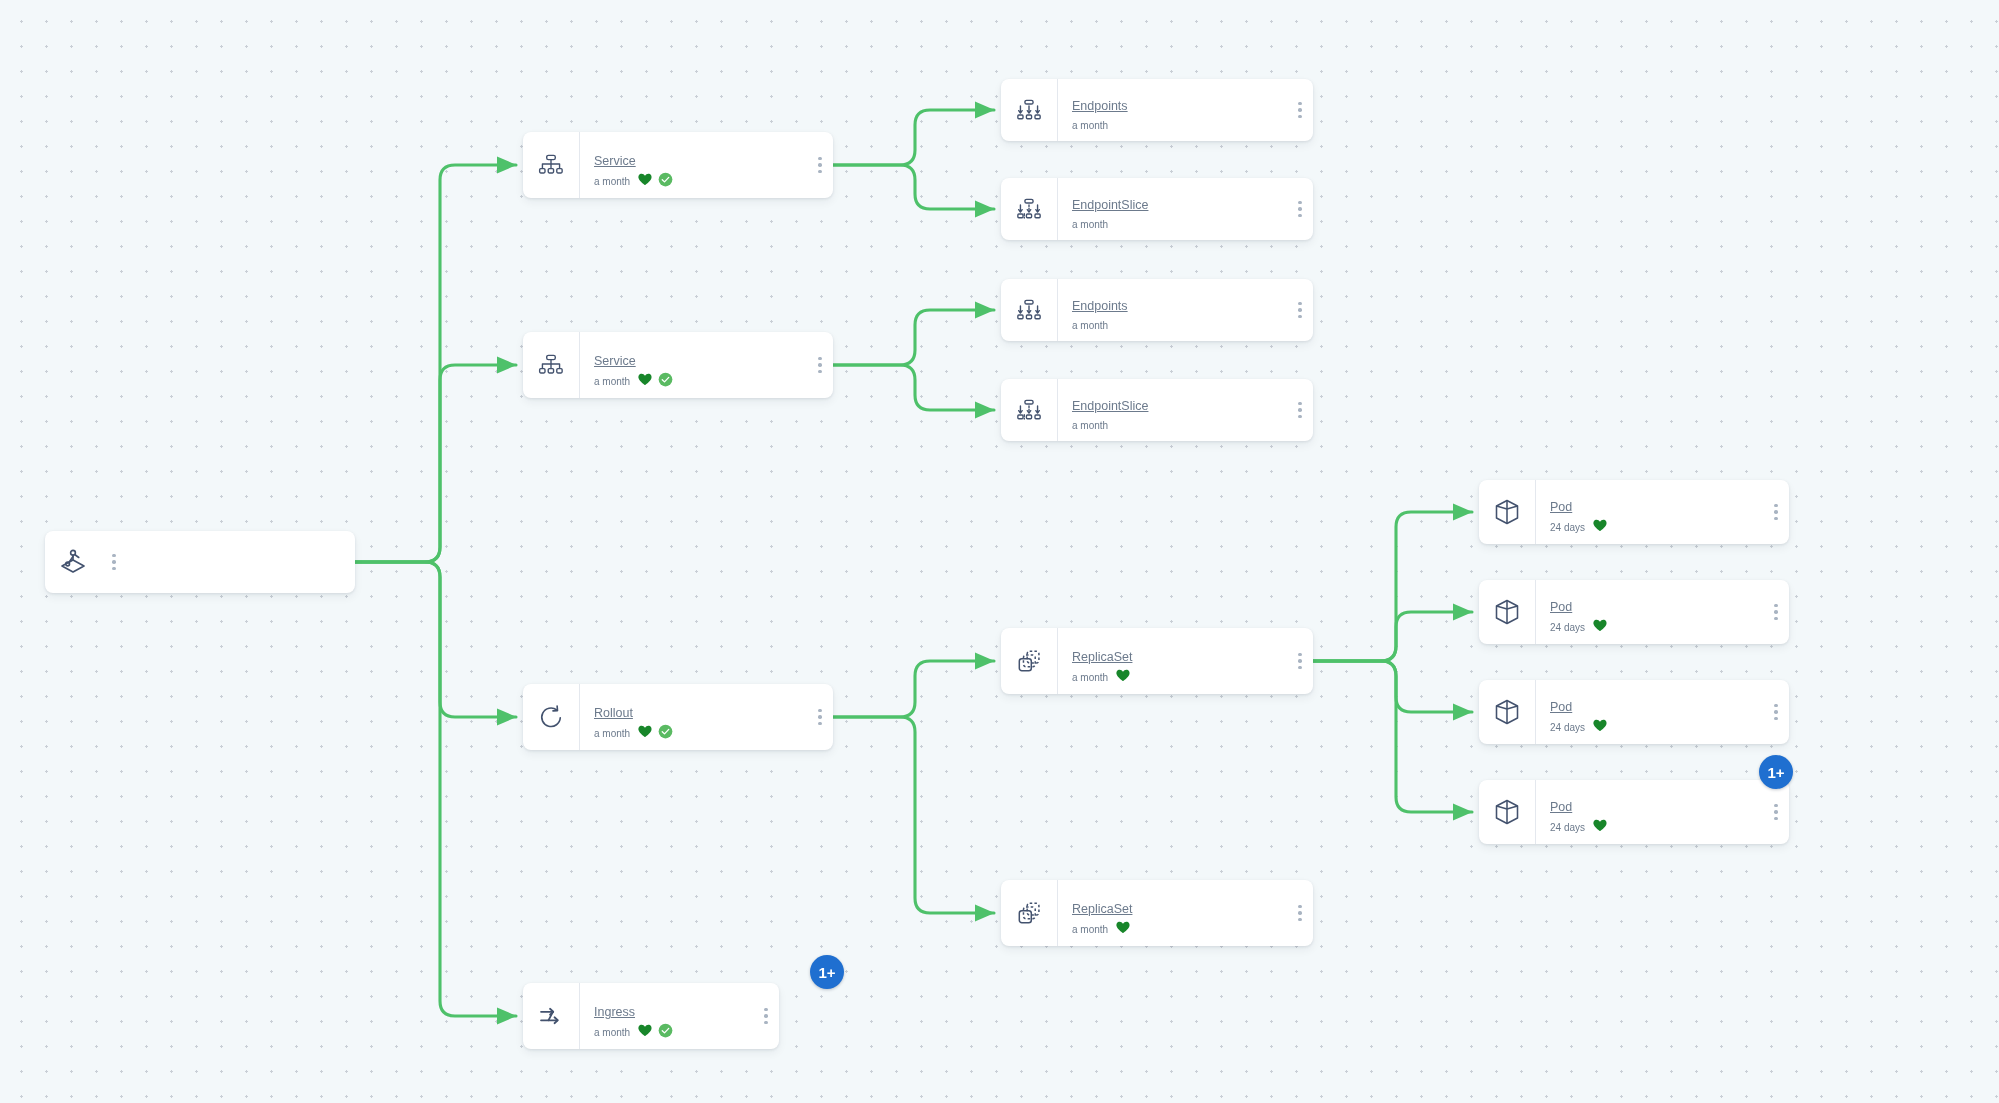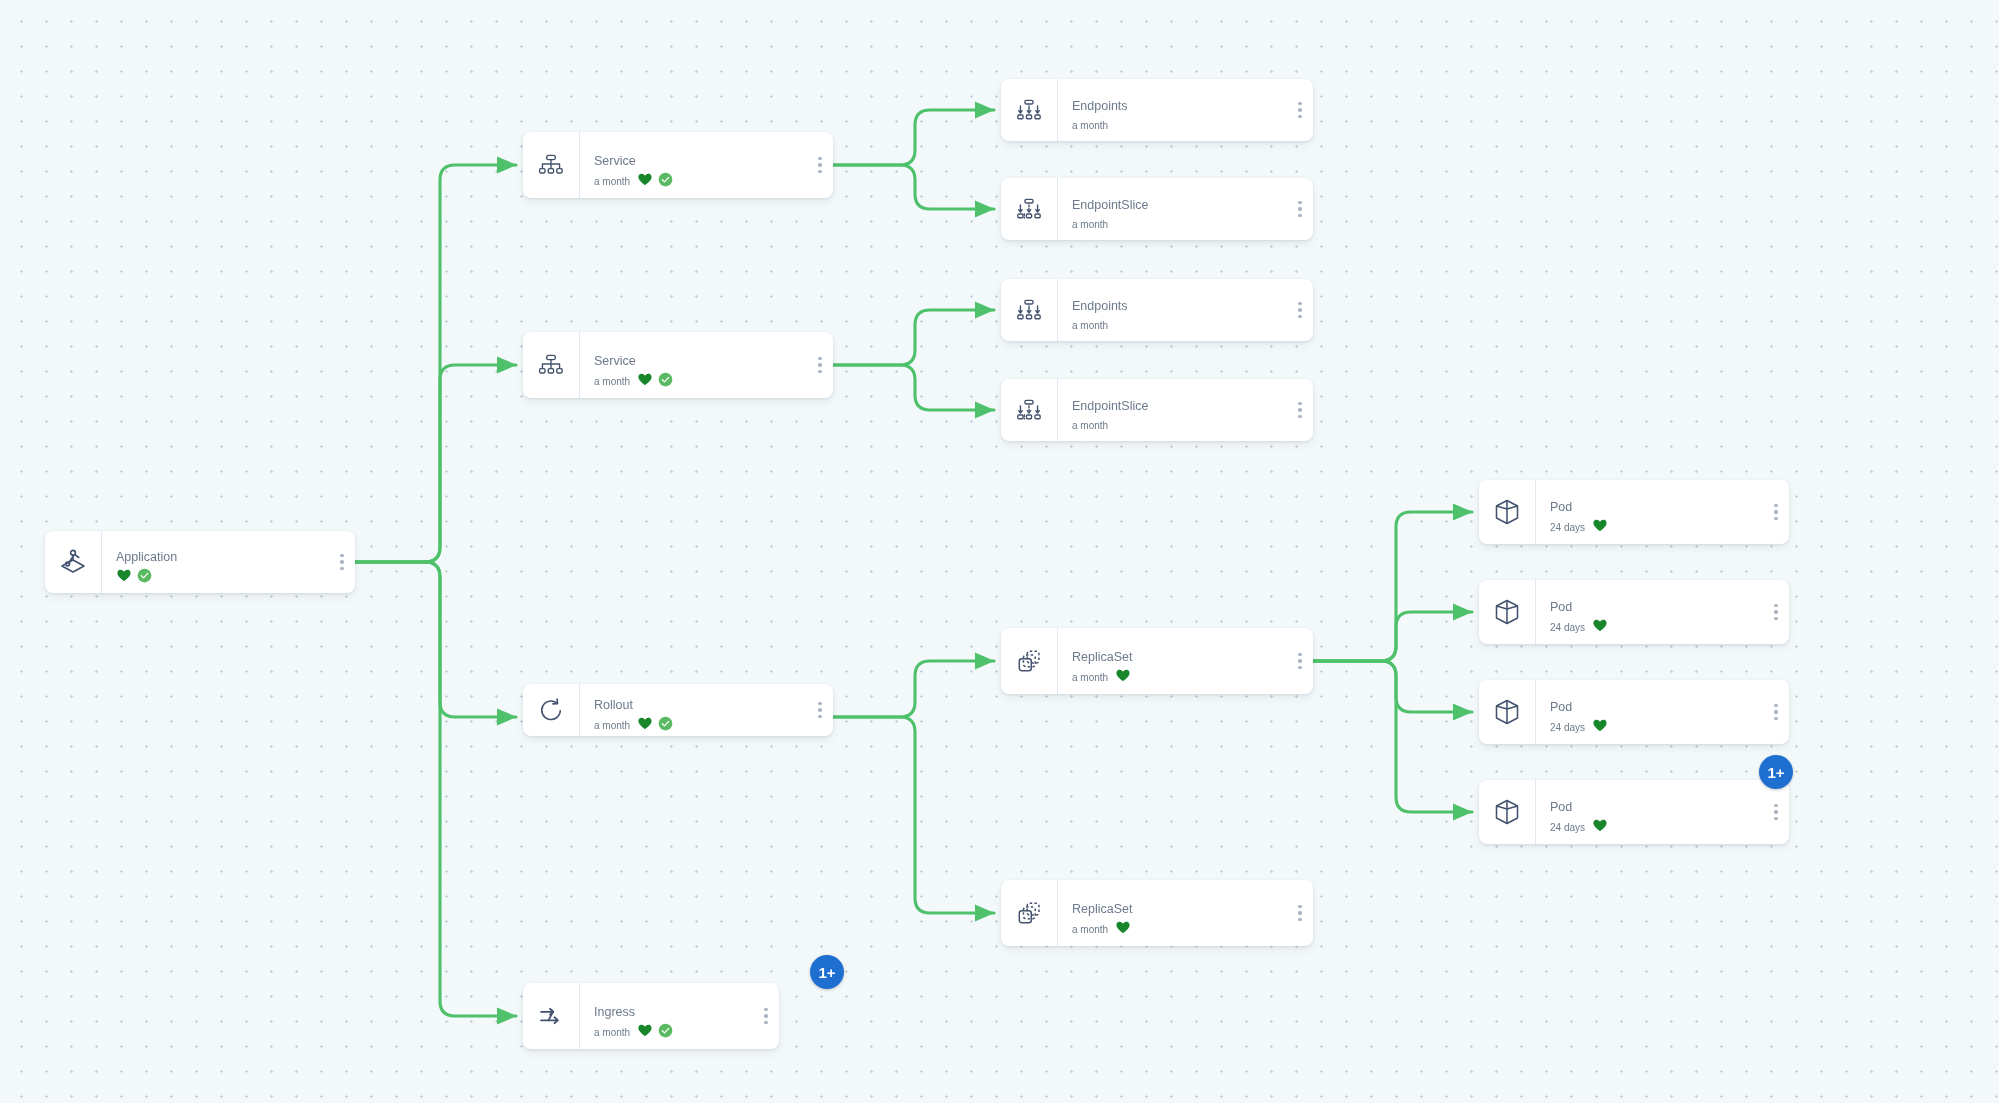--- a/index.html
+++ b/index.html
@@ -89,20 +89,21 @@
     text-overflow: ellipsis;
     letter-spacing: -0.1px;
   }
 
   .node-kind {
     font-size: 12.5px;
     line-height: 17px;
     color: #6c7a8c;
     margin-top: 10px;
     white-space: nowrap;
+    text-decoration: underline;
   }
 
   .node-meta {
     display: flex;
     align-items: center;
     gap: 7px;
     margin-top: 2px;
     height: 18px;
   }
   .node-age {
@@ -150,21 +151,21 @@
     align-items: center;
     justify-content: center;
     box-shadow: 0 1px 3px rgba(16,30,54,0.25);
     z-index: 5;
   }
 
   
   #n-app          { left: 45px;   top: 531px; width: 310px;  height: 62px; }
   #n-svc          { left: 523px;  top: 132px; width: 310px;  height: 66px; }
   #n-svc-prev     { left: 523px;  top: 332px; width: 310px;  height: 66px; }
-  #n-rollout      { left: 523px;  top: 684px; width: 310px;  height: 52px; border-radius: 8px; }
+  #n-rollout      { left: 523px;  top: 684px; width: 310px;  height: 66px; border-radius: 8px; }
   #n-ingress      { left: 523px;  top: 983px; width: 256px;  height: 66px; }
 
   #n-ep           { left: 1001px; top: 79px;  width: 312px;  height: 62px; }
   #n-epslice      { left: 1001px; top: 178px; width: 312px;  height: 62px; }
   #n-ep-prev      { left: 1001px; top: 279px; width: 312px;  height: 62px; }
   #n-epslice-prev { left: 1001px; top: 379px; width: 312px;  height: 62px; }
   #n-rs1          { left: 1001px; top: 628px; width: 312px;  height: 66px; }
   #n-rs2          { left: 1001px; top: 880px; width: 312px;  height: 66px; }
 
   #n-pod1         { left: 1479px; top: 480px; width: 310px;  height: 64px; }
@@ -212,39 +213,20 @@
   <div class="node" id="n-app">
     <div class="node-icon">
       <svg width="30" height="30" viewBox="0 0 24 24" fill="none" stroke="#43526e" stroke-width="1.3" stroke-linecap="round" stroke-linejoin="round">
         <path d="M3.2 15.2 L12 10.4 L20.8 15.2 L12 20 Z"></path>
         <path d="M12 10.4 L12 6.4"></path>
         <circle cx="12" cy="4.6" r="1.9"></circle>
         <path d="M12 7.6 L8.6 12.6"></path>
         <circle cx="7.7" cy="13.6" r="1.5"></circle>
         <path d="M13.6 6.2 L16.6 8.4"></path>
       </svg>
-    </div>
-    <div class="node-body">
-      <div class="node-title">canary-demo</div>
-      <div class="node-kind">Application</div>
-      <div class="node-meta">
-        <div class="status-icons">
-          <span>
-            <svg width="16" height="16" viewBox="0 0 24 24" fill="#18862a">
-                <path d="M12 21s-8.2-5.2-9.6-10.2C1.4 7.2 3.6 4 7 4c2 0 3.8 1.2 5 3 1.2-1.8 3-3 5-3 3.4 0 5.6 3.2 4.6 6.8C20.2 15.8 12 21 12 21z"></path>
-              </svg>
-          </span>
-          <span>
-            <svg width="15" height="15" viewBox="0 0 24 24">
-                <circle cx="12" cy="12" r="11" fill="#5aba62"></circle>
-                <path d="M6.8 12.4 L10.4 15.8 L17.2 8.6" fill="none" stroke="#ffffff" stroke-width="2.1" stroke-linecap="round" stroke-linejoin="round"></path>
-              </svg>
-          </span>
-        </div>
-      </div>
     </div>
     <div class="node-menu">
       <span class="dots">
           <i></i>
           <i></i>
           <i></i>
         </span>
     </div>
   </div>
 

